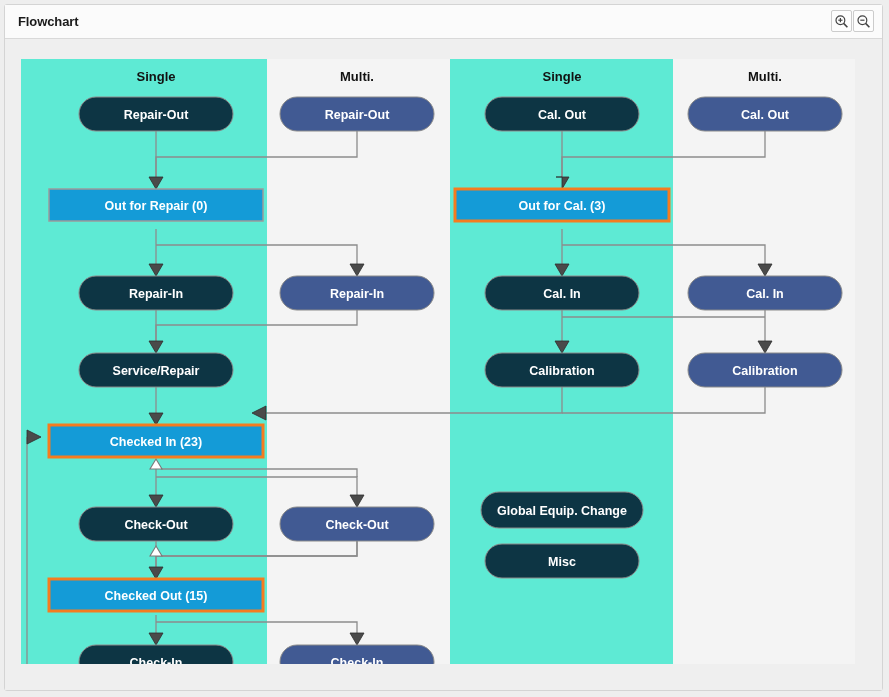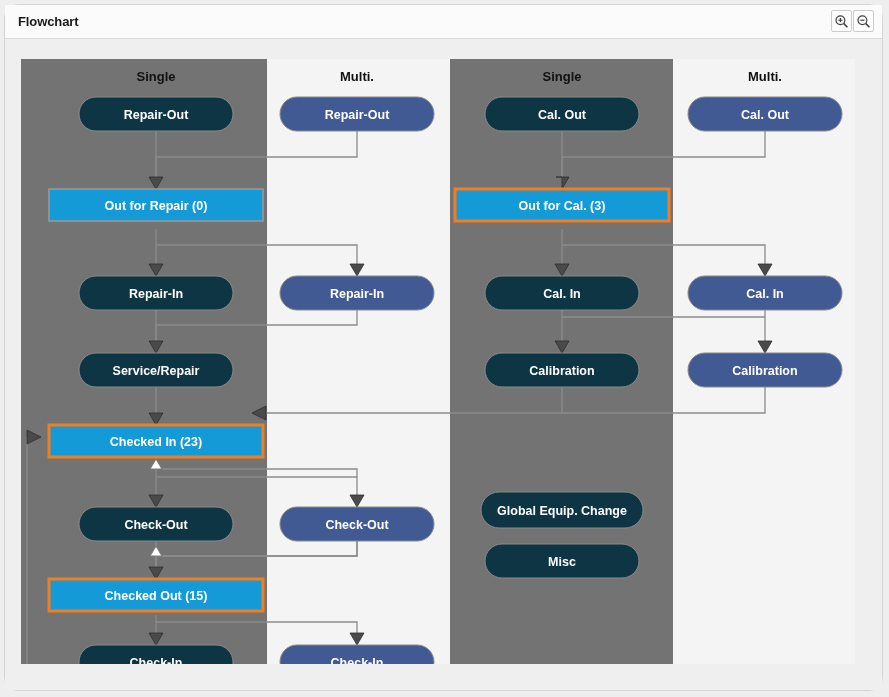--- a/index.html
+++ b/index.html
@@ -3,21 +3,21 @@
 <meta charset="utf-8">
 <style>
   html,body{margin:0;padding:0;}
   body{
     width:889px;height:697px;overflow:hidden;
     background:#eeeeee;
     font-family:"Liberation Sans", sans-serif;
   }
   .window{
     position:absolute;left:4px;top:4px;width:879px;height:687px;
-    background:#efefef;border:1px solid #d4d4d4;border-radius:14px;
+    background:#efefef;border:1px solid #d4d4d4;border-radius:3px;
     box-sizing:border-box;
   }
   .titlebar{
     position:absolute;left:0;top:0;width:877px;height:34px;
     background:#fbfbfb;border-bottom:1px solid #d9d9d9;
     box-sizing:border-box;
   }
   .title{
     position:absolute;left:13px;top:9px;
     font-size:13px;font-weight:bold;color:#1a1a1a;
@@ -28,21 +28,21 @@
     width:21px;height:22px;background:#fdfdfd;border:1px solid #cccccc;
     border-radius:2px;display:flex;align-items:center;justify-content:center;
     box-sizing:border-box;cursor:pointer;
   }
   .canvas-wrap{
     position:absolute;left:0;top:34px;width:877px;height:651px;
     background:#efefef;
   }
   .canvas{
     position:absolute;left:16px;top:20px;width:755px;height:605px;
-    background:#737373;
+    background:#5eead4;
   }
   svg{display:block;}
   .hdr{font-size:13px;font-weight:bold;fill:#111111;text-anchor:middle;}
   .pill-label{
     font-size:12.5px;font-weight:bold;fill:#ffffff;text-anchor:middle;
     paint-order:stroke;
   }
   .box-label{font-size:12.5px;font-weight:bold;fill:#ffffff;text-anchor:middle;}
   .pill-single{fill:#0d3544;stroke:#8a8a8a;stroke-width:1;}
   .pill-multi{fill:#415a93;stroke:#8a8a8a;stroke-width:1;}

